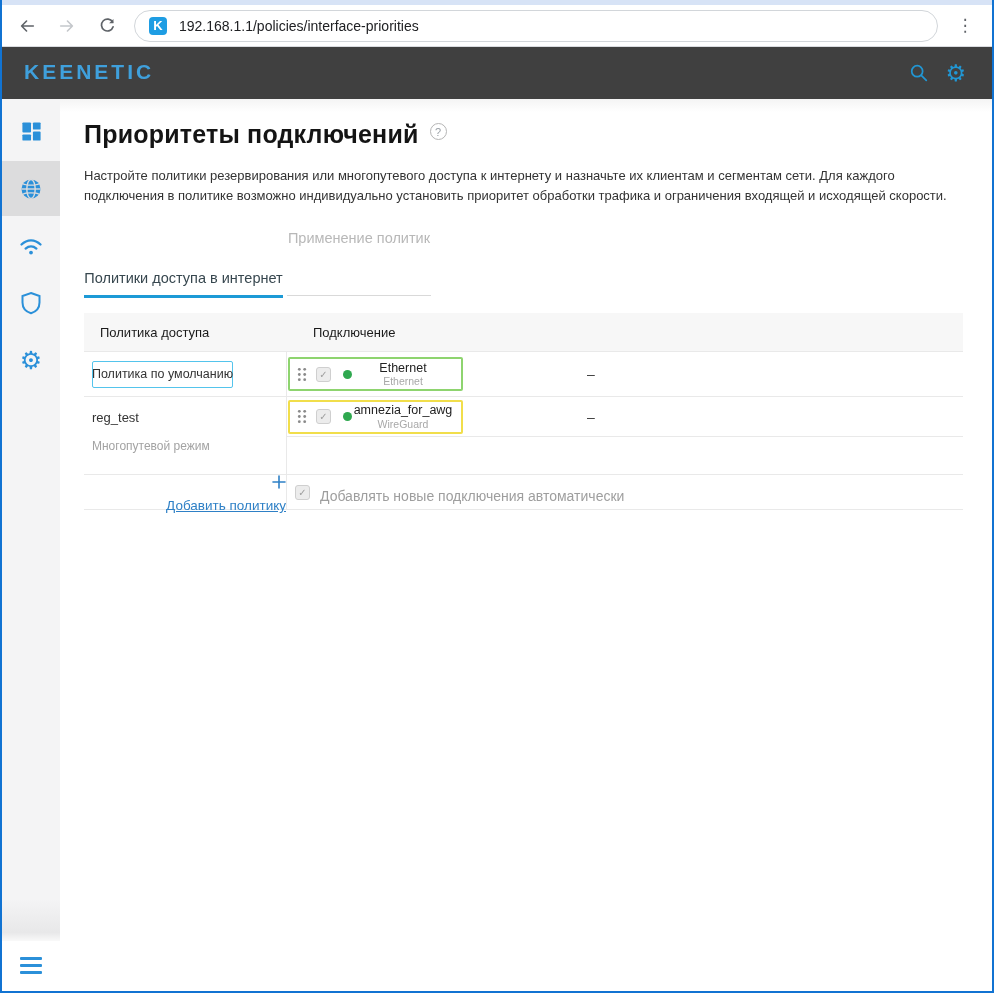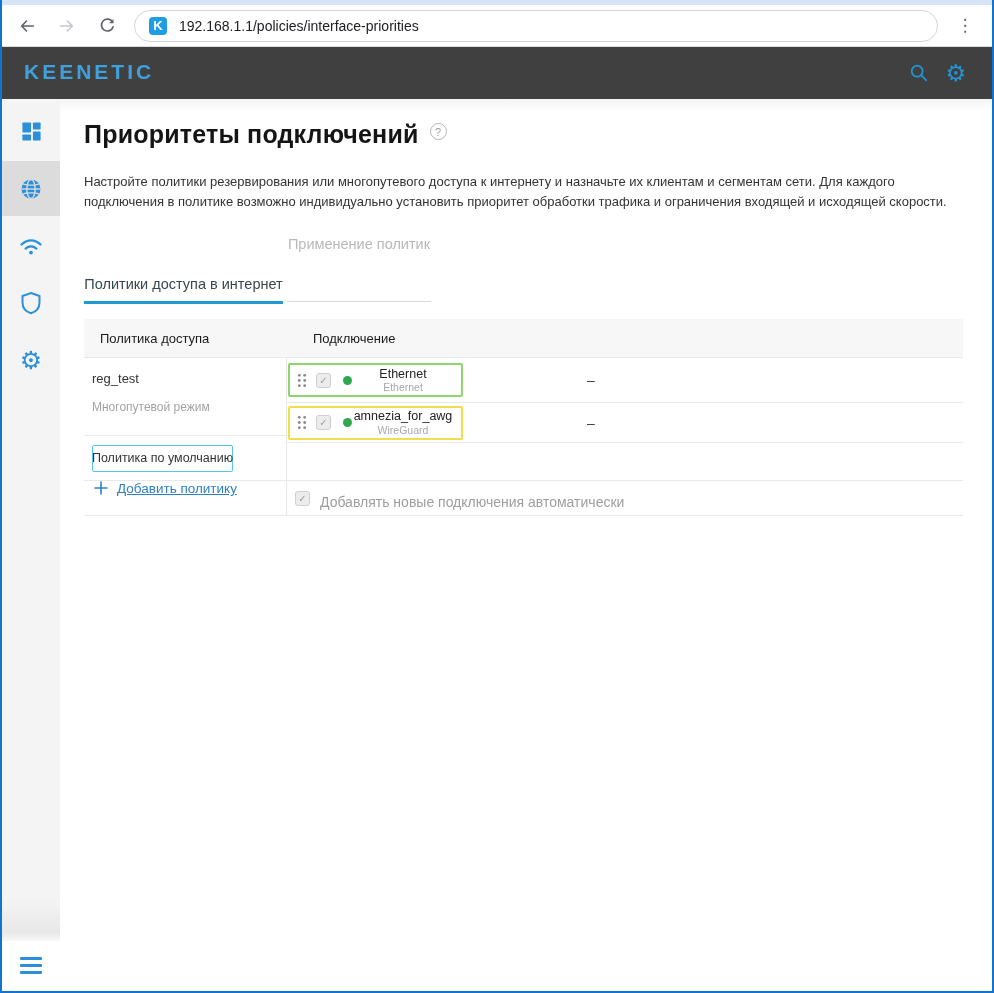--- a/index.html
+++ b/index.html
@@ -59,21 +59,21 @@
   .side-gear { font-family: "DejaVu Sans", sans-serif; font-size: 25px; color: #2b90d9; line-height: 1; }
   
   .content { flex: 1; background: linear-gradient(#f4f4f4, #ffffff 13px); padding: 21px 0 0 24px; }
   .title-row { display: flex; align-items: flex-start; gap: 11px; }
   .page-title { font-size: 25px; font-weight: bold; color: #141414; letter-spacing: 0.2px; }
   .help-icon {
     width: 17px; height: 17px; border: 1px solid #b5b5b5; border-radius: 50%;
     color: #9aa0a6; font-size: 11px; display: flex; align-items: center; justify-content: center;
     margin-top: 3px;
   }
-  .page-desc { margin-top: 23px; width: 884px; font-size: 13px; line-height: 1.5; color: #333; }
+  .page-desc { margin-top: 17px; width: 884px; font-size: 13px; line-height: 1.5; color: #333; }
   
   .tabs { margin-top: 25px; display: flex; gap: 4px; }
   .tab { text-align: center; padding-bottom: 9px; font-size: 14.5px; cursor: pointer; }
   .tab.active { width: 199px; color: #37474f; border-bottom: 3px solid #1d9ad6; margin-top: 40px; }
   .tab.inactive { width: 144px; color: #b8b8b8; border-bottom: 1px solid #d9d9d9; margin-bottom: 2px; }
   
   .table { margin-top: 15px; width: 879px; }
   .thead { display: flex; background: #f7f7f7; height: 39px; align-items: center;
     border-bottom: 1px solid #e9e9e9; font-size: 13px; font-weight: normal; color: #1a1a1a; }
   .c1 { width: 203px; padding-left: 16px; flex: 0 0 auto; }
@@ -85,21 +85,21 @@
   .lcell { border-bottom: 1px solid #e9e9e9; }
   .lcell1 { height: 45px; display: flex; align-items: center; padding-left: 8px; }
   .policy-box {
     width: 141px; height: 27px; border: 1px solid #54c4ec; border-radius: 2px;
     display: flex; align-items: center; justify-content: center; font-size: 12.5px; color: #333;
     background: #fff; white-space: nowrap;
   }
   .lcell2 { height: 78px; padding: 13px 8px 0 8px; }
   .policy-name { font-size: 13px; color: #333; }
   .policy-mode { font-size: 12px; color: #a3a3a3; margin-top: 14px; }
-  .lcell3 { height: 35px; display: flex; align-items: flex-start; padding-left: 10px; gap: 9px; cursor: pointer; }
+  .lcell3 { height: 35px; display: flex; align-items: flex-end; padding-left: 10px; gap: 9px; cursor: pointer; flex-direction: column; }
   .add-link { font-size: 13.5px; color: #2e80c6; text-decoration: underline; }
   .rrow { border-bottom: 1px solid #e9e9e9; display: flex; align-items: center; }
   .rrow1 { height: 45px; } .rrow2 { height: 40px; } .rrow3 { height: 38px; } .rrow4 { height: 35px; }
   .conn-area { width: 296px; flex: 0 0 auto; display: flex; align-items: center; padding-left: 1px; }
   .conn-card {
     width: 175px; height: 34px; border-radius: 2px; background: #fff;
     display: flex; align-items: center; padding: 0 7px; cursor: grab;
   }
   .conn-card.green { border: 2px solid #8ed46f; }
   .conn-card.yellow { border: 2px solid #f1de4b; }
@@ -236,26 +236,26 @@
       <div class="tab inactive">Применение политик</div>
     </div>
 
     <div class="table">
       <div class="thead">
         <div class="c1">Политика доступа</div>
         <div class="c2">Подключение</div>
       </div>
       <div class="tbody">
         <div class="left-col">
+          <div class="lcell lcell1">
+            <div class="policy-box">Политика по умолчанию</div>
+          </div>
           <div class="lcell lcell2">
             <div class="policy-name">reg_test</div>
             <div class="policy-mode">Многопутевой режим</div>
-          </div>
-          <div class="lcell lcell1">
-            <div class="policy-box">Политика по умолчанию</div>
           </div>
           <div class="lcell lcell3">
             <span>
               <svg width="14" height="14" viewBox="0 0 14 14">
                   <path d="M7 1 V13 M1 7 H13" stroke="#2e80c6" stroke-width="1.6" stroke-linecap="round"></path>
                 </svg>
             </span>
             <span class="add-link">Добавить политику</span>
           </div>
         </div>

